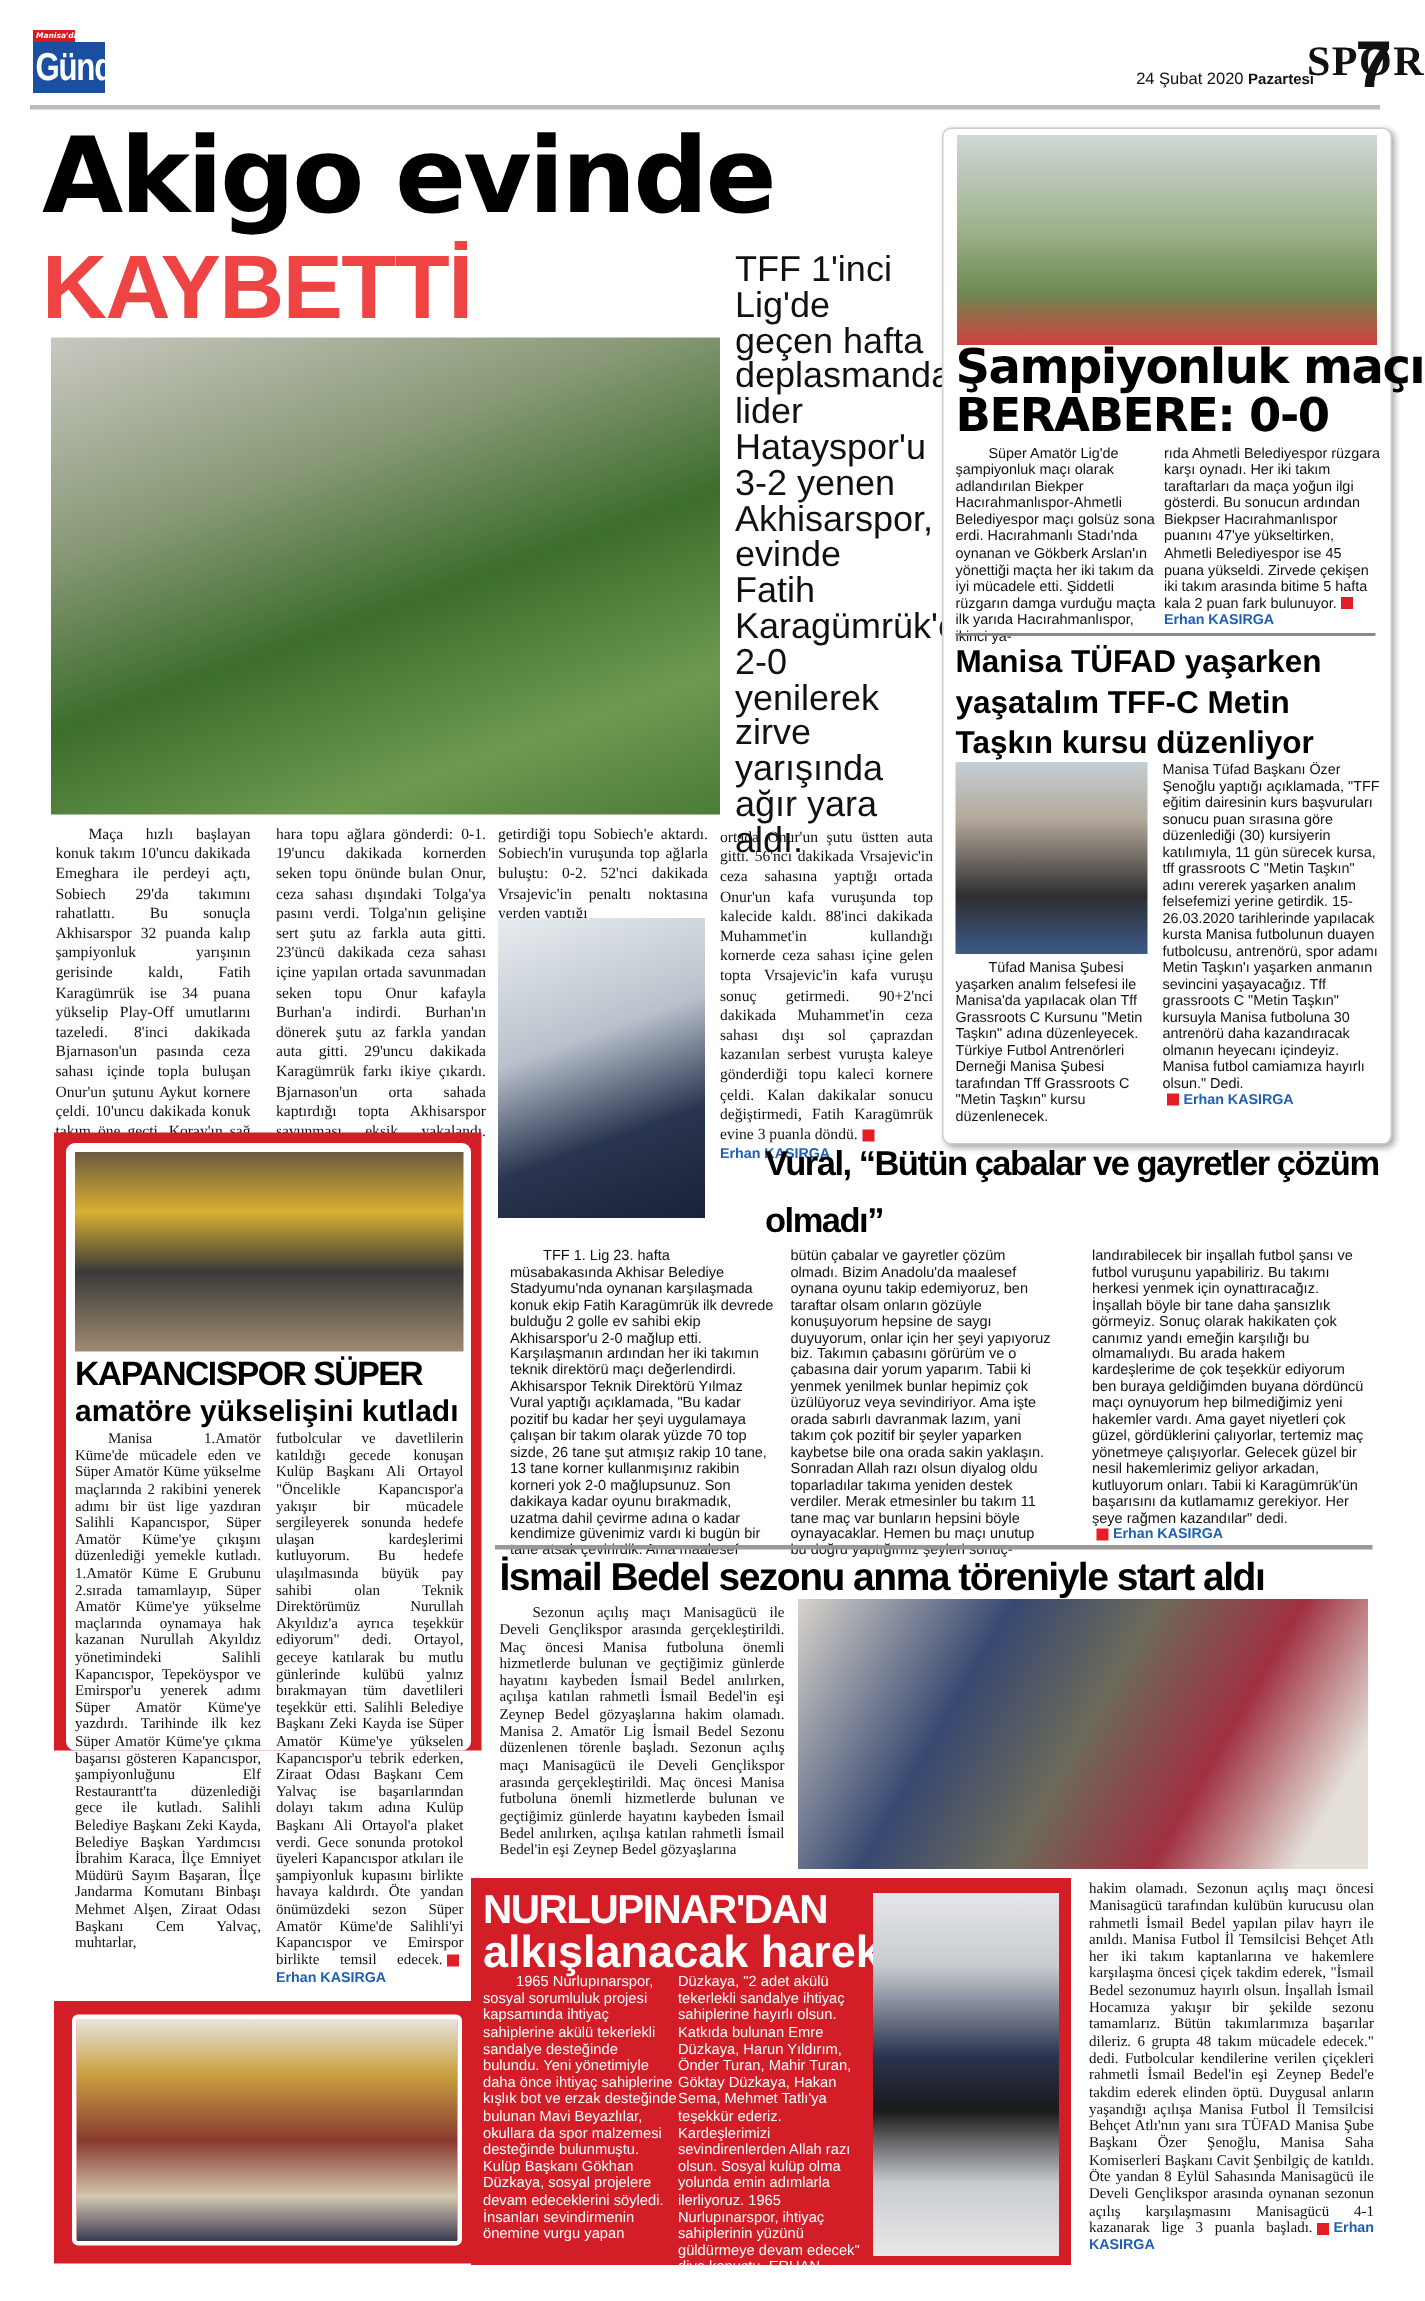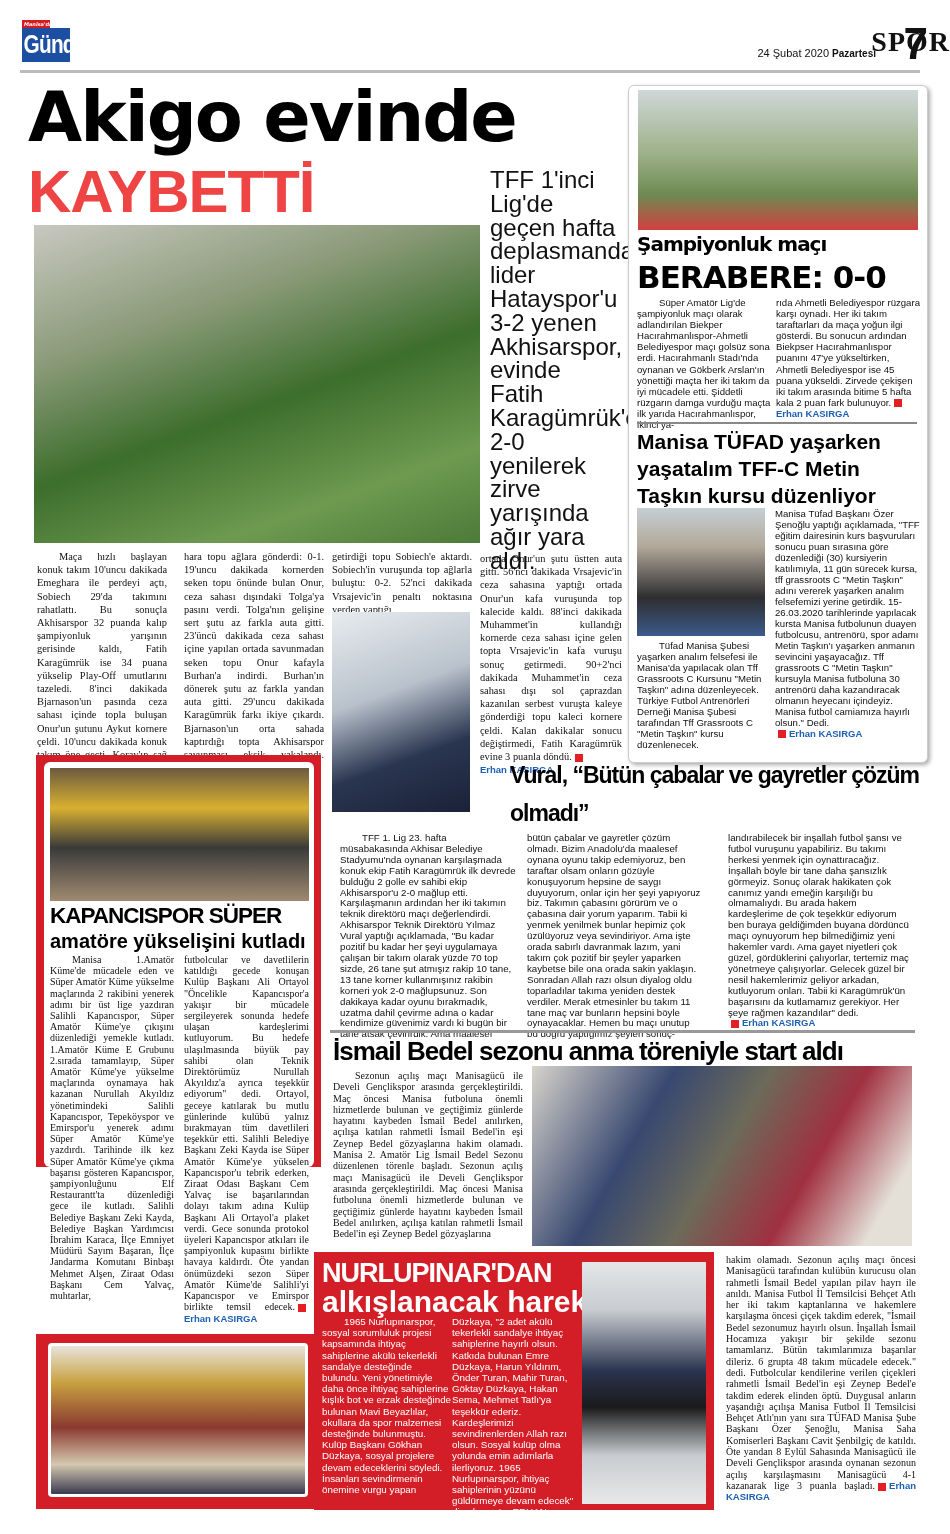--- a/index.html
+++ b/index.html
@@ -47,21 +47,21 @@
 <div class="abs serif-col" style="left:184px;top:550px;width:140px">hara topu ağlara gönderdi: 0-1. 19'uncu dakikada kornerden seken topu önünde bulan Onur, ceza sahası dışındaki Tolga'ya pasını verdi. Tolga'nın gelişine sert şutu az farkla auta gitti. 23'üncü dakikada ceza sahası içine yapılan ortada savunmadan seken topu Onur kafayla Burhan'a indirdi. Burhan'ın dönerek şutu az farkla yandan auta gitti. 29'uncu dakikada Karagümrük farkı ikiye çıkardı. Bjarnason'un orta sahada kaptırdığı topta Akhisarspor savunması eksik yakalandı. Ramazan'ın ceza sahasına</div>
 <div class="abs serif-col" style="left:332px;top:550px;width:140px">getirdiği topu Sobiech'e aktardı. Sobiech'in vuruşunda top ağlarla buluştu: 0-2. 52'nci dakikada Vrsajevic'in penaltı noktasına yerden yaptığı</div>
 <div class="abs photo" style="left:332px;top:612px;width:138px;height:200px;background:linear-gradient(160deg,#e8ecef,#b9c2cc 40%,#2a3550 70%,#1a2238)"></div>
 <div class="abs serif-col" style="left:480px;top:552px;width:142px">
   <span>ortada Onur'un şutu üstten auta gitti. 56'ncı dakikada Vrsajevic'in ceza sahasına yaptığı ortada Onur'un kafa vuruşunda top kalecide kaldı. 88'inci dakikada Muhammet'in kullandığı kornerde ceza sahası içine gelen topta Vrsajevic'in kafa vuruşu sonuç getirmedi. 90+2'nci dakikada Muhammet'in ceza sahası dışı sol çaprazdan kazanılan serbest vuruşta kaleye gönderdiği topu kaleci kornere çeldi. Kalan dakikalar sonucu değiştirmedi, Fatih Karagümrük evine 3 puanla döndü.</span><span class="sq"></span><br>
   <span class="byline">Erhan KASIRGA</span>
 </div>
 
 <div class="abs rbox"></div>
 <div class="abs photo" style="left:638px;top:90px;width:280px;height:140px;background:linear-gradient(180deg,#cfd7d8 0%,#9eb28a 45%,#6e8a52 75%,#d04040 100%)"></div>
-<div class="abs h-sarial" style="left:637px;top:228px;font-size:20px;line-height:32px;letter-spacing:-1px">Şampiyonluk maçı</div>
+<div class="abs h-sarial" style="left:637px;top:228px;font-size:32px;line-height:32px;letter-spacing:-1px">Şampiyonluk maçı</div>
 <div class="abs h-sarial" style="left:637px;top:260px;font-size:31px;line-height:34px;letter-spacing:-1px">BERABERE: 0-0</div>
 <div class="abs sans-col indent" style="left:637px;top:297px;width:140px;font-size:9.6px;line-height:11.1px">Süper Amatör Lig'de şampiyonluk maçı olarak adlandırılan Biekper Hacırahmanlıspor-Ahmetli Belediyespor maçı golsüz sona erdi. Hacırahmanlı Stadı'nda oynanan ve Gökberk Arslan'ın yönettiği maçta her iki takım da iyi mücadele etti. Şiddetli rüzgarın damga vurduğu maçta ilk yarıda Hacırahmanlıspor, ikinci ya-</div>
 <div class="abs sans-col" style="left:776px;top:297px;width:144px;font-size:9.6px;line-height:11.1px">
   <span>rıda Ahmetli Belediyespor rüzgara karşı oynadı. Her iki takım taraftarları da maça yoğun ilgi gösterdi. Bu sonucun ardından Biekpser Hacırahmanlıspor puanını 47'ye yükseltirken, Ahmetli Belediyespor ise 45 puana yükseldi. Zirvede çekişen iki takım arasında bitime 5 hafta kala 2 puan fark bulunuyor.</span><span class="sq"></span><br>
   <span class="byline">Erhan KASIRGA</span>
 </div>
 <div class="abs" style="left:637px;top:422px;width:280px;height:2px;background:#888"></div>
 <div class="abs h-sarial" style="left:637px;top:428px;width:285px;font-size:21px;line-height:27px;font-family:'Liberation Sans',sans-serif;font-weight:bold">Manisa  TÜFAD yaşarken yaşatalım TFF-C Metin Taşkın kursu düzenliyor</div>
 <div class="abs photo" style="left:637px;top:508px;width:128px;height:128px;background:linear-gradient(180deg,#c5cfd4 0%,#b3a89a 30%,#2e2e30 70%,#3c5a8a 100%)"></div>
 <div class="abs sans-col indent" style="left:637px;top:640px;width:132px;font-size:9.6px;line-height:11px">Tüfad Manisa Şubesi yaşarken analım felsefesi ile Manisa'da yapılacak olan Tff Grassroots C Kursunu "Metin Taşkın" adına düzenleyecek. Türkiye Futbol Antrenörleri Derneği Manisa Şubesi tarafından Tff Grassroots C "Metin Taşkın" kursu düzenlenecek.</div>

